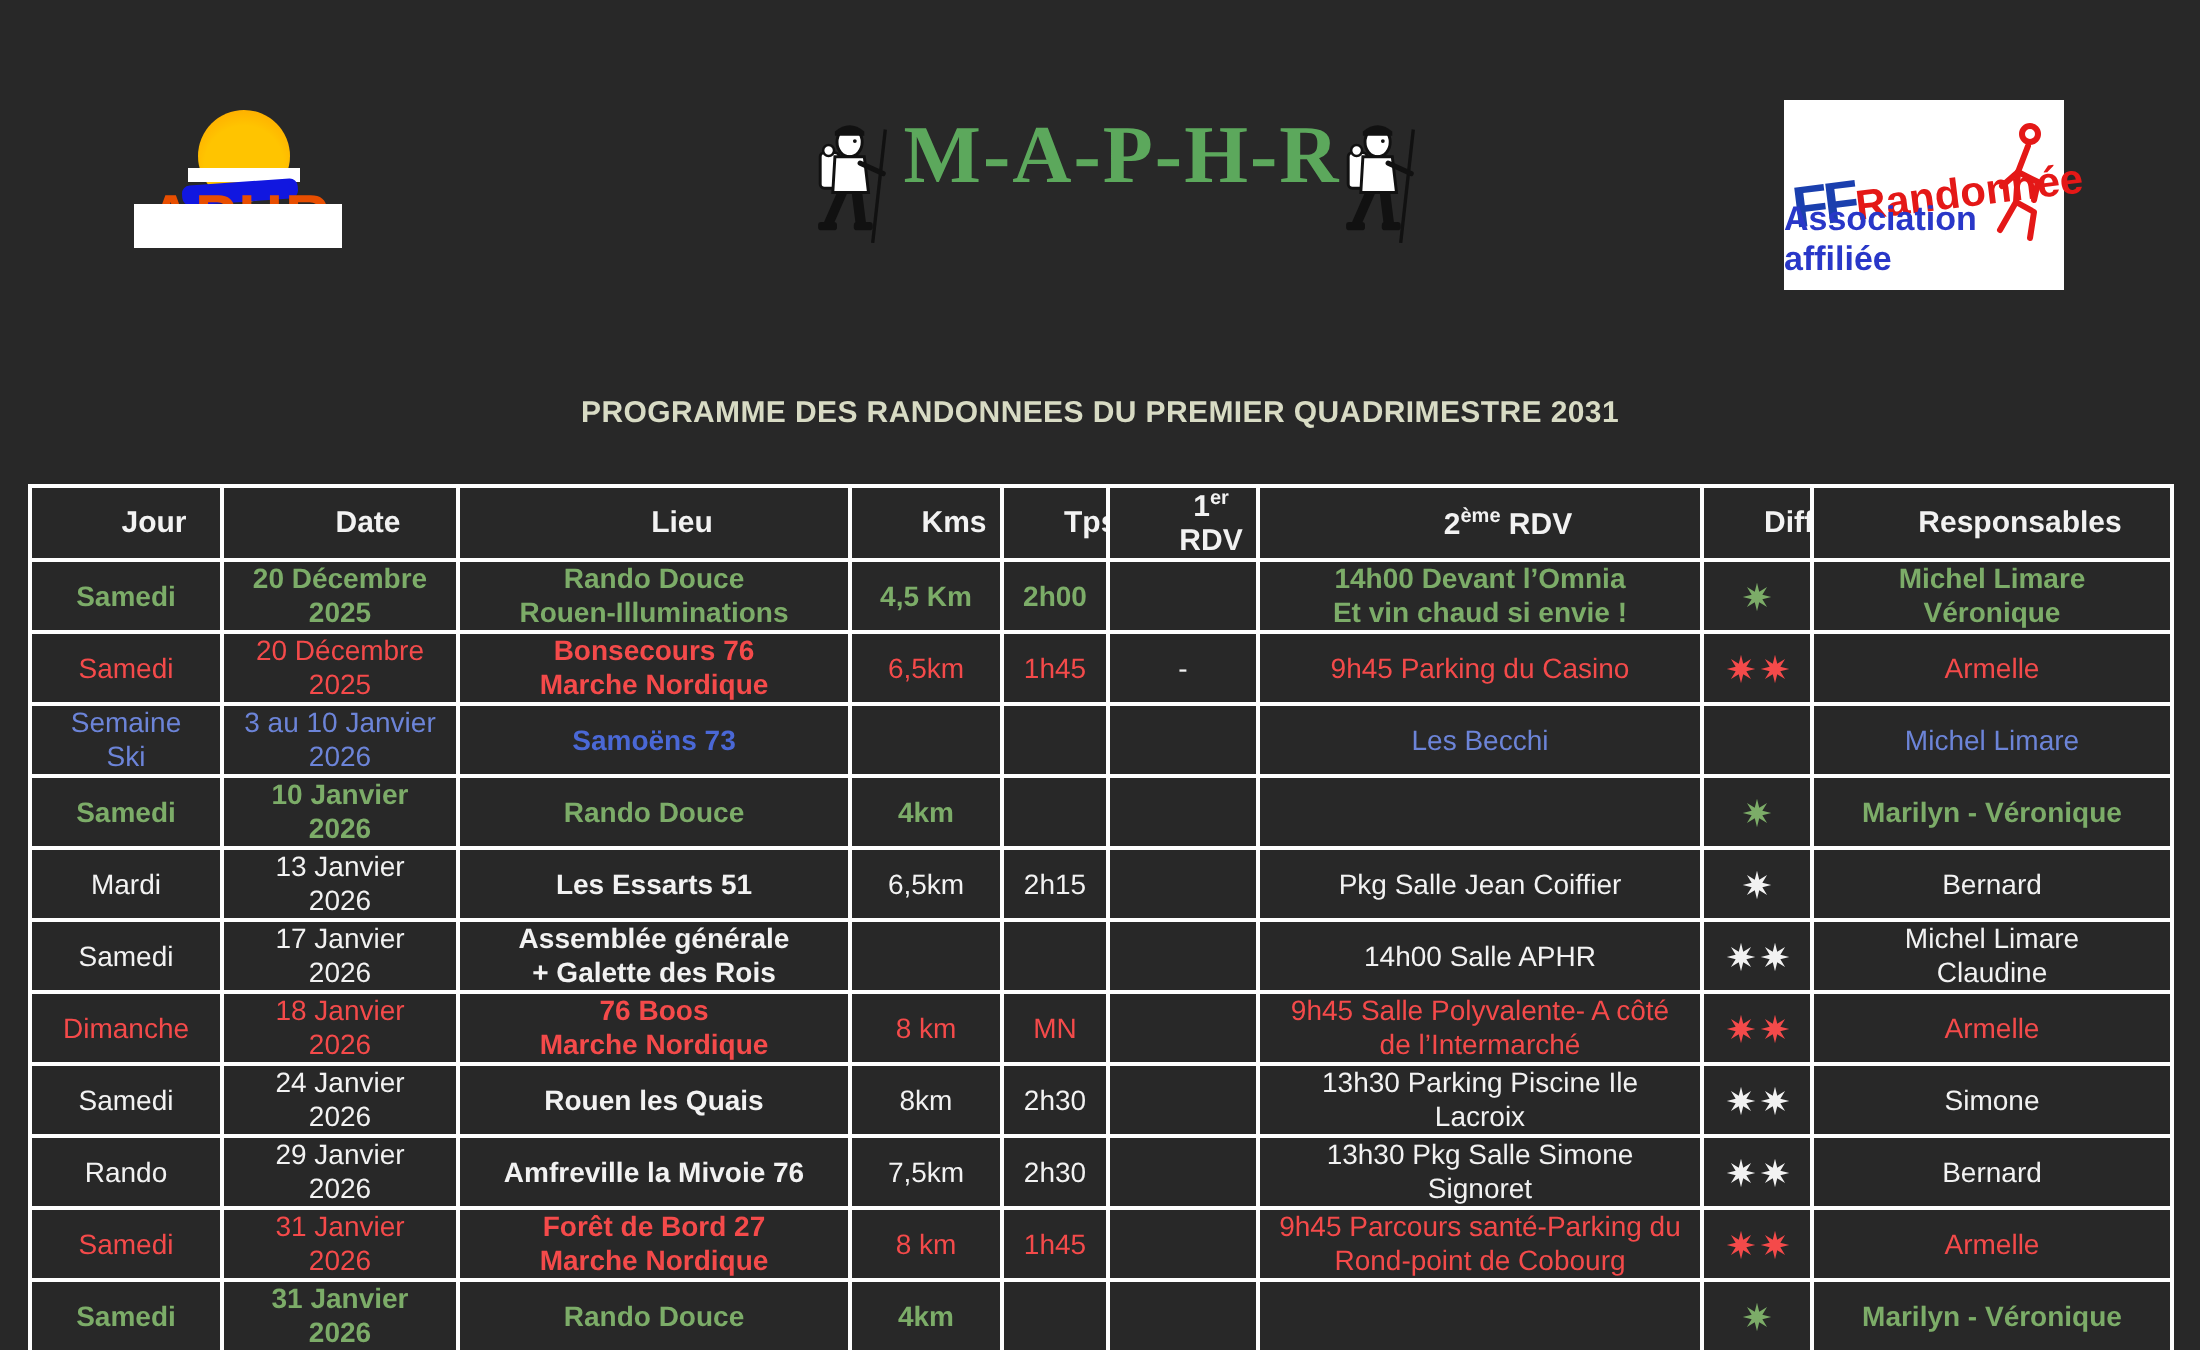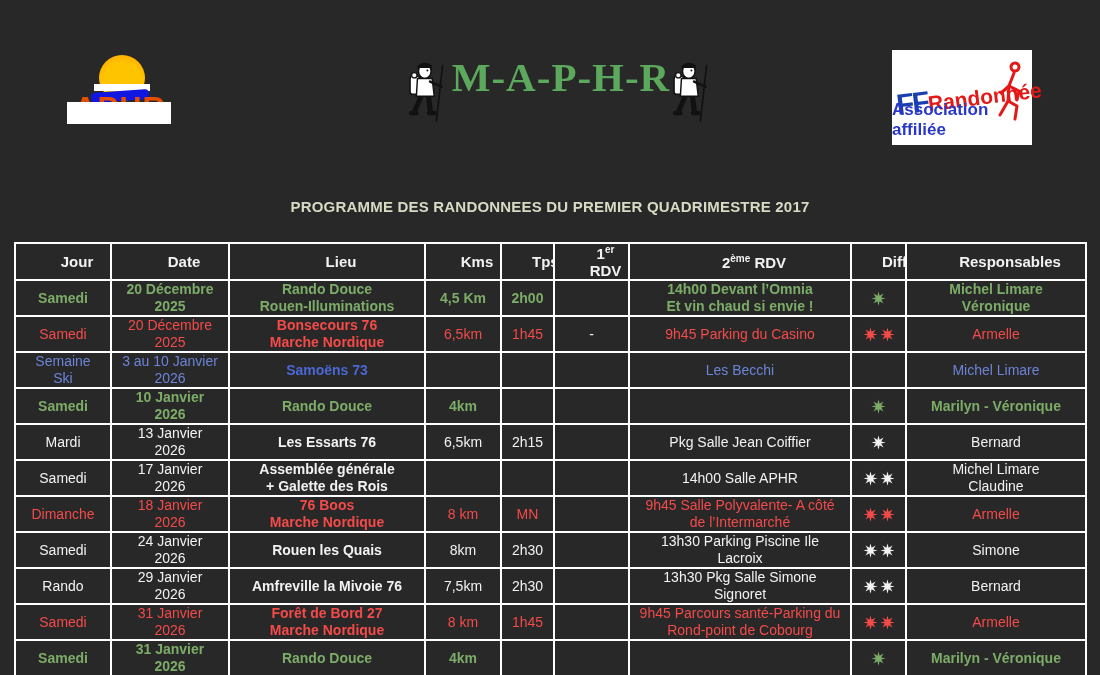--- a/index.html
+++ b/index.html
@@ -103,21 +103,21 @@
   <svg class="ffr-walker" width="34" height="62" viewBox="0 0 34 62">
     <g stroke="#e41817" stroke-width="3" fill="none" stroke-linecap="round" stroke-linejoin="round">
       <circle cx="19" cy="7" r="4"></circle>
       <path d="M18,13 L13,26 M13,26 L5,33 M13,26 L23,31 L21,40"></path>
       <path d="M13,26 L12,41 L4,55 M12,41 L21,46 L19,59"></path>
     </g>
   </svg>
   <div class="ffr-sub">Association affiliée</div>
 </div>
 
-<div class="page-title">PROGRAMME DES RANDONNEES DU PREMIER QUADRIMESTRE 2017</div>
+<div class="page-title">PROGRAMME DES RANDONNEES DU PREMIER QUADRIMESTRE 2031</div>
 
 <table class="program">
   <colgroup>
     <col style="width:96px">
       <col style="width:118px">
       <col style="width:196px">
     <col style="width:76px">
       <col style="width:53px">
       <col style="width:75px">
     <col style="width:222px">
@@ -186,21 +186,21 @@
         <td class="c-white bold"></td>
         <td class="c-green bold"></td>
         <td><svg viewBox="0 0 16 16" class="star">
             <polygon points="8.00,0.40 9.19,5.14 13.37,2.63 10.86,6.81 15.60,8.00 10.86,9.19 13.37,13.37 9.19,10.86 8.00,15.60 6.81,10.86 2.63,13.37 5.14,9.19 0.40,8.00 5.14,6.81 2.63,2.63 6.81,5.14" fill="#7cac68"></polygon>
           </svg></td>
         <td class="c-green bold">Marilyn - Véronique</td>
       </tr>
       <tr>
         <td class="c-white">Mardi</td>
         <td class="c-white">13 Janvier<br>2026</td>
-        <td class="c-white bold">Les Essarts 76</td>
+        <td class="c-white bold">Les Essarts 51</td>
         <td class="c-white">6,5km</td>
         <td class="c-white">2h15</td>
         <td class="c-white"></td>
         <td class="c-white">Pkg Salle Jean Coiffier</td>
         <td><svg viewBox="0 0 16 16" class="star">
             <polygon points="8.00,0.40 9.19,5.14 13.37,2.63 10.86,6.81 15.60,8.00 10.86,9.19 13.37,13.37 9.19,10.86 8.00,15.60 6.81,10.86 2.63,13.37 5.14,9.19 0.40,8.00 5.14,6.81 2.63,2.63 6.81,5.14" fill="#f2f2f2"></polygon>
           </svg></td>
         <td class="c-white">Bernard</td>
       </tr>
       <tr>

